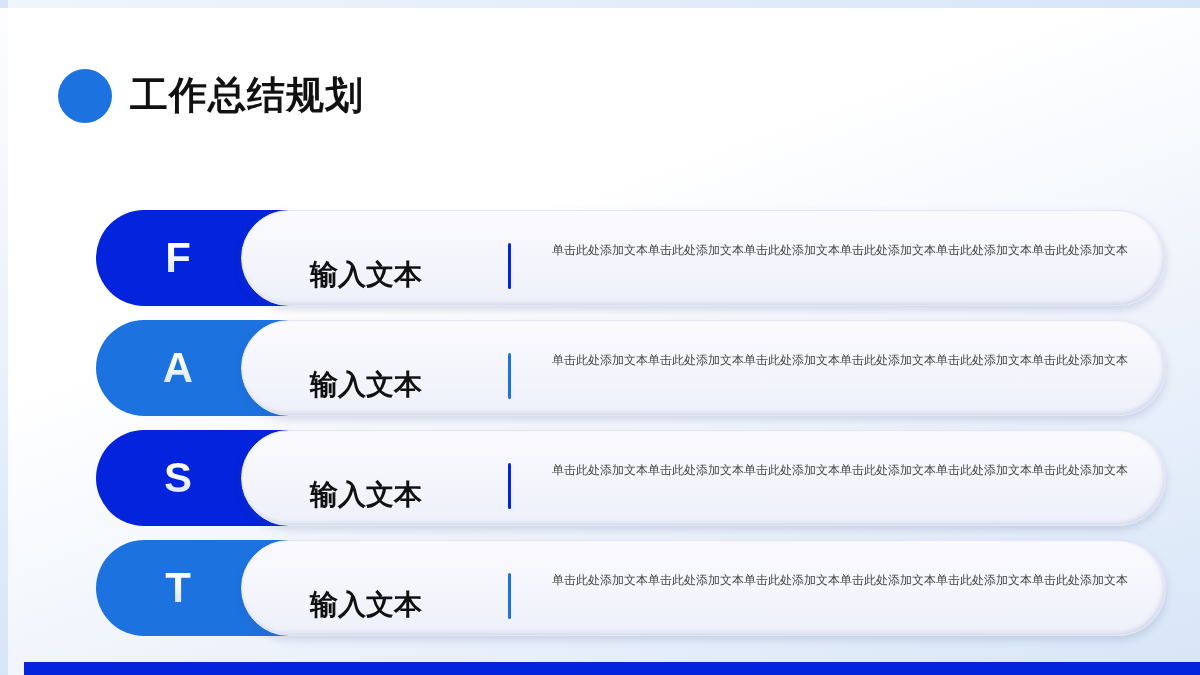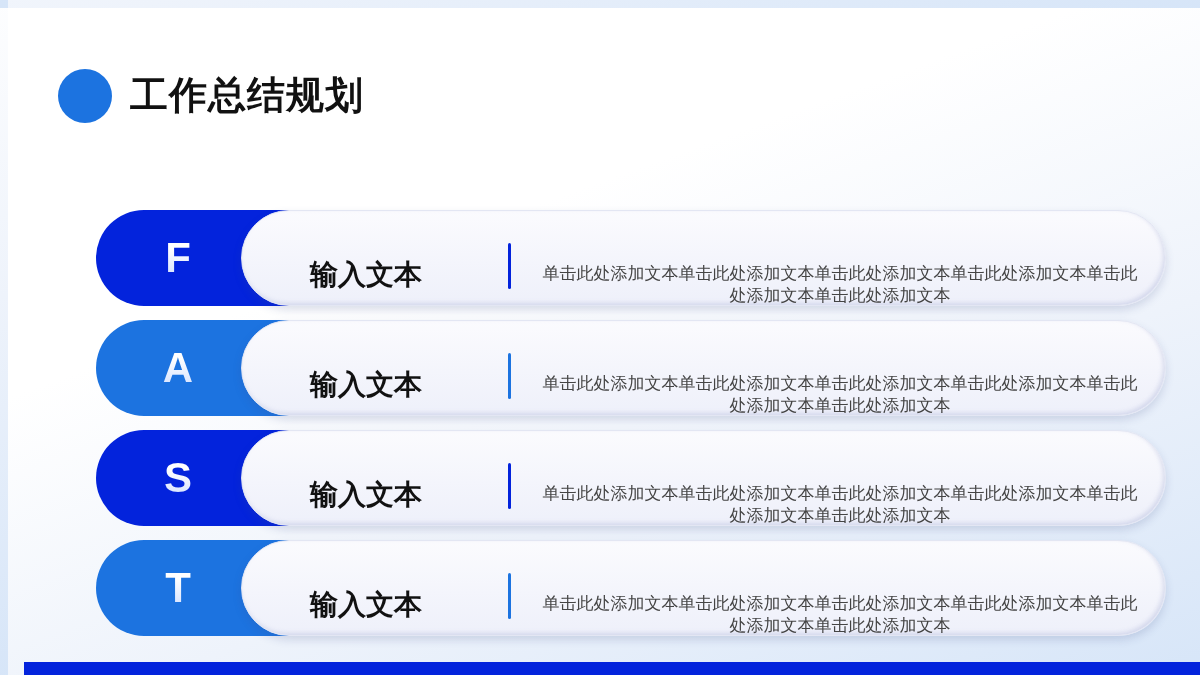--- a/index.html
+++ b/index.html
@@ -40,22 +40,22 @@
     border: 1px solid #e3e6f3;
   }
   .heading {
     position: absolute; left: 60px; top: 8px; height: 96px; line-height: 96px;
     font-size: 28px; font-weight: bold; color: #111;
   }
   .divider {
     position: absolute; left: 258px; top: 24px; width: 3px; height: 46px; border-radius: 2px;
   }
   .desc {
-    position: absolute; left: 290px; top: 43px; width: 600px;
-    font-size: 17px; line-height: 22px; color: #444; text-align: center;
+    position: absolute; left: 290px; top: 20px; width: 600px;
+    font-size: 12px; line-height: 22px; color: #444; text-align: center;
   }
   .footer-bar {
     position: absolute; left: 0; top: 638px; width: 1200px; height: 37px; background: #0323dc;
   }
 </style>
 </head>
 <body>
 
 <div class="title-dot" style="background: rgb(28, 115, 224);"></div>
 <div class="page-title">工作总结规划</div>

